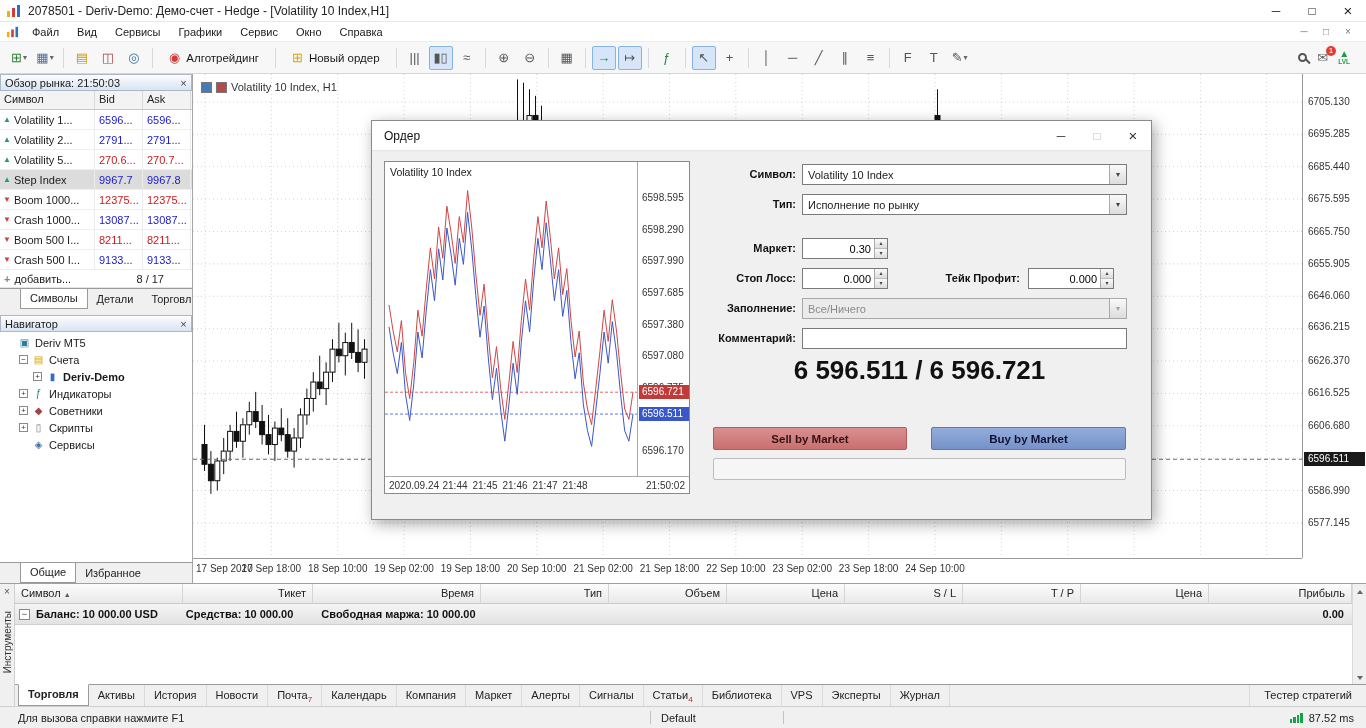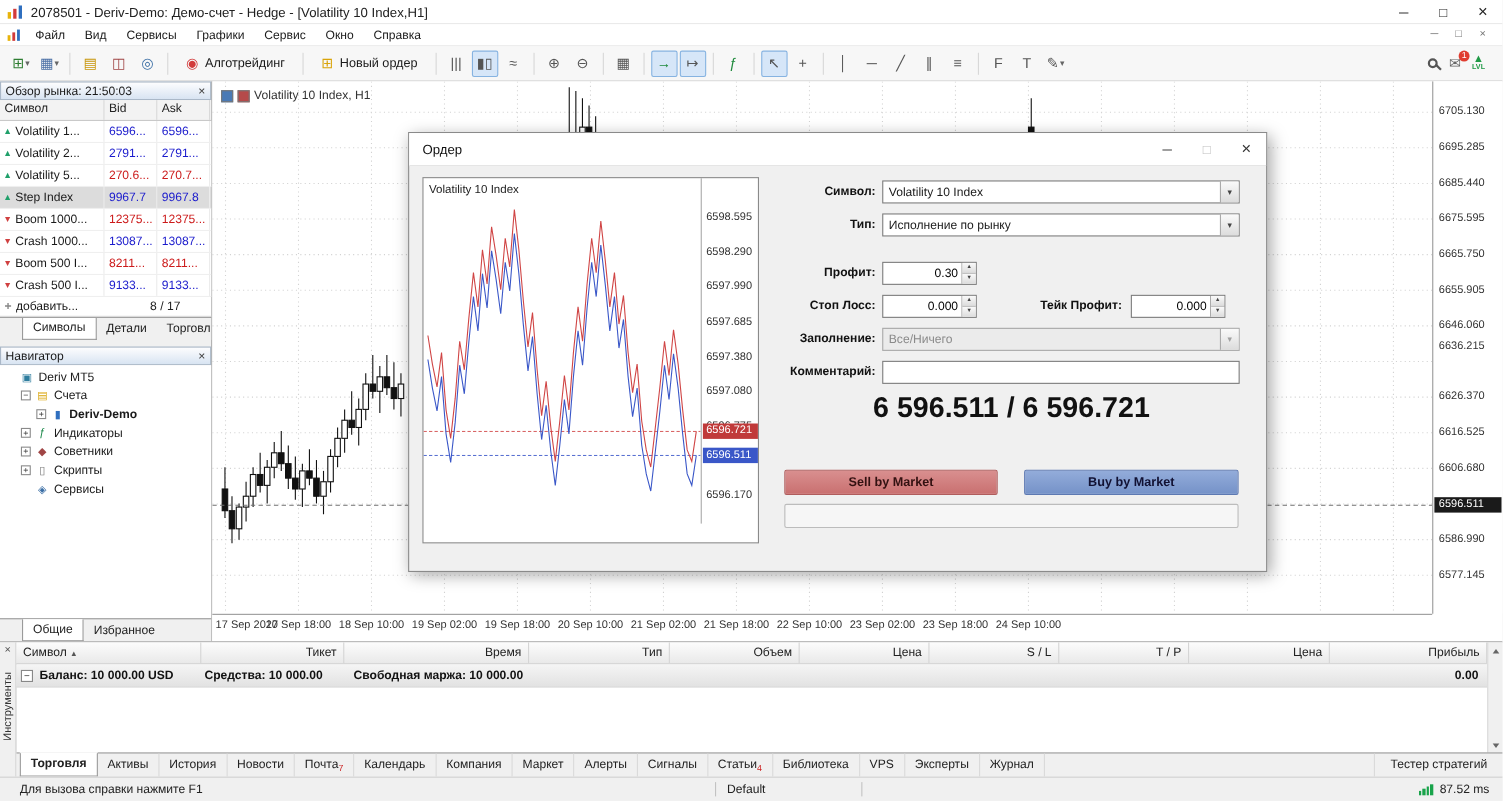--- a/index.html
+++ b/index.html
@@ -534,21 +534,21 @@
     <span>Volatility 10 Index, H1</span>
   </div>
   <div class="price-scale" id="price-scale">
       <div class="pl" style="top: 22px;">6705.130</div>
       <div class="pl" style="top: 54.38px;">6695.285</div>
       <div class="pl" style="top: 86.76px;">6685.440</div>
       <div class="pl" style="top: 119.14px;">6675.595</div>
       <div class="pl" style="top: 151.52px;">6665.750</div>
       <div class="pl" style="top: 183.9px;">6655.905</div>
       <div class="pl" style="top: 216.28px;">6646.060</div>
-      <div class="pl" style="top: 235px;">6636.215</div>
+      <div class="pl" style="top: 247px;">6636.215</div>
       <div class="pl" style="top: 281.04px;">6626.370</div>
       <div class="pl" style="top: 313.42px;">6616.525</div>
       <div class="pl" style="top: 345.8px;">6606.680</div>
       <div class="pl" style="top: 378.18px;">6596.835</div>
       <div class="pl" style="top: 410.56px;">6586.990</div>
       <div class="pl" style="top: 442.94px;">6577.145</div>
       <div class="price-badge" style="top: 378.302px;">6596.511</div>
     </div>
   <div class="time-scale" id="time-scale">
       <div class="tl" style="left: 3px;">17 Sep 2020</div>
@@ -589,35 +589,44 @@
         <div class="mpl" style="top: 62.04px;">6598.290</div>
         <div class="mpl" style="top: 93.24px;">6597.990</div>
         <div class="mpl" style="top: 124.96px;">6597.685</div>
         <div class="mpl" style="top: 156.68px;">6597.380</div>
         <div class="mpl" style="top: 187.88px;">6597.080</div>
         <div class="mpl" style="top: 219.6px;">6596.775</div>
         <div class="mpl" style="top: 282.52px;">6596.170</div>
         <div class="mini-badge ask" style="top: 223.216px;">6596.721</div>
         <div class="mini-badge bid" style="top: 245.056px;">6596.511</div>
       </div>
+    <div class="mini-times" id="mini-times">
+        <div class="mtl" style="left: 4px;">2020.09.24</div>
+        <div class="mtl" style="left: 70px; transform: translateX(-50%);">21:44</div>
+        <div class="mtl" style="left: 100px; transform: translateX(-50%);">21:45</div>
+        <div class="mtl" style="left: 130px; transform: translateX(-50%);">21:46</div>
+        <div class="mtl" style="left: 160px; transform: translateX(-50%);">21:47</div>
+        <div class="mtl" style="left: 190px; transform: translateX(-50%);">21:48</div>
+        <div class="mtl" style="right: 4px;">21:50:02</div>
+      </div>
   </div>
 
   <div class="fld-label" style="left:330px;top:43px;width:94px;">Символ:</div>
   <div class="combo" style="left:430px;top:43px;width:325px;">
     <span class="txt">Volatility 10 Index</span>
     <span class="drop">▾</span>
   </div>
 
   <div class="fld-label" style="left:330px;top:73px;width:94px;">Тип:</div>
   <div class="combo" style="left:430px;top:73px;width:325px;">
     <span class="txt">Исполнение по рынку</span>
     <span class="drop">▾</span>
   </div>
 
-  <div class="fld-label" style="left:330px;top:117px;width:94px;">Профит:</div>
+  <div class="fld-label" style="left:330px;top:117px;width:94px;">Маркет:</div>
   <div class="numfield" style="left:430px;top:117px;width:86px;">
     <input value="0.30" style="">
     <span class="spin">
       <span>▴</span>
       <span>▾</span>
     </span>
   </div>
 
   <div class="fld-label" style="left:330px;top:147px;width:94px;">Стоп Лосс:</div>
   <div class="numfield" style="left:430px;top:147px;width:86px;">

